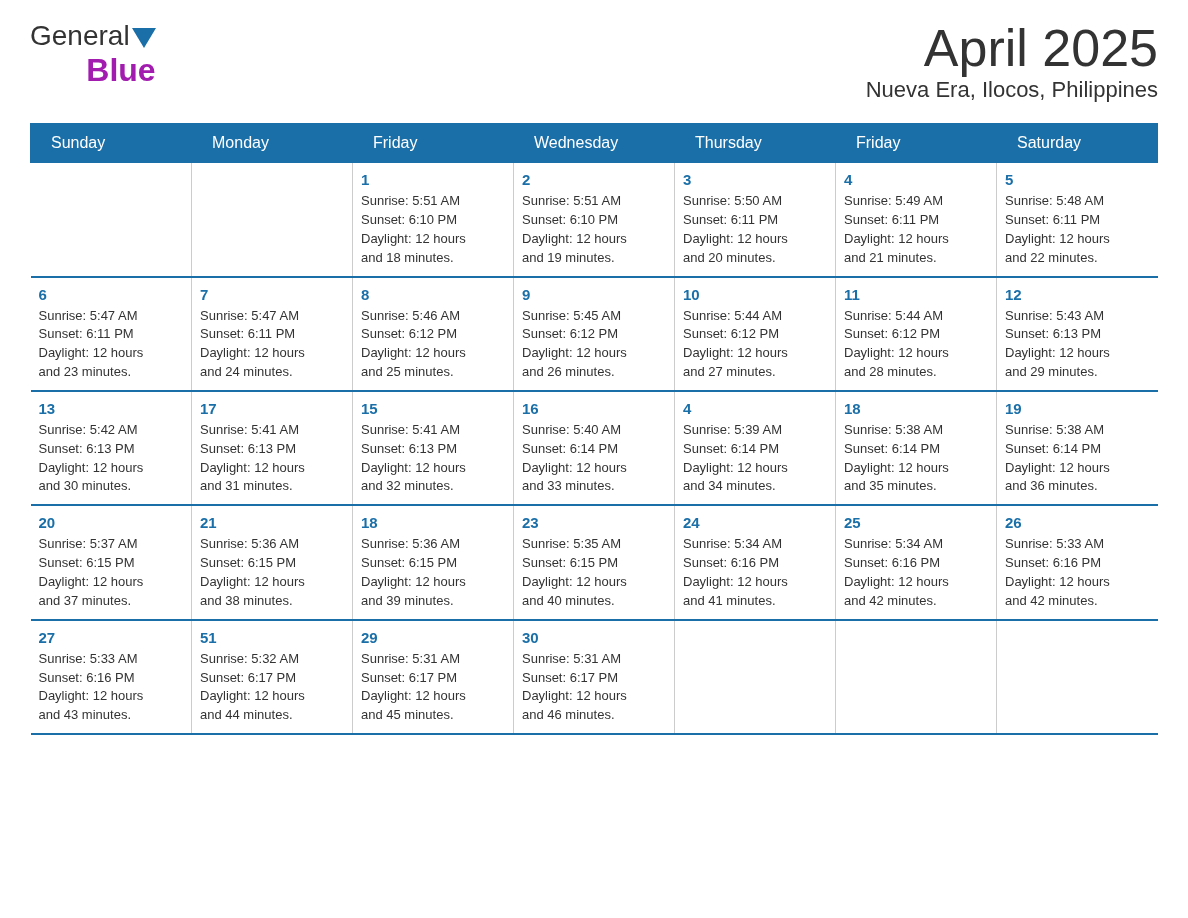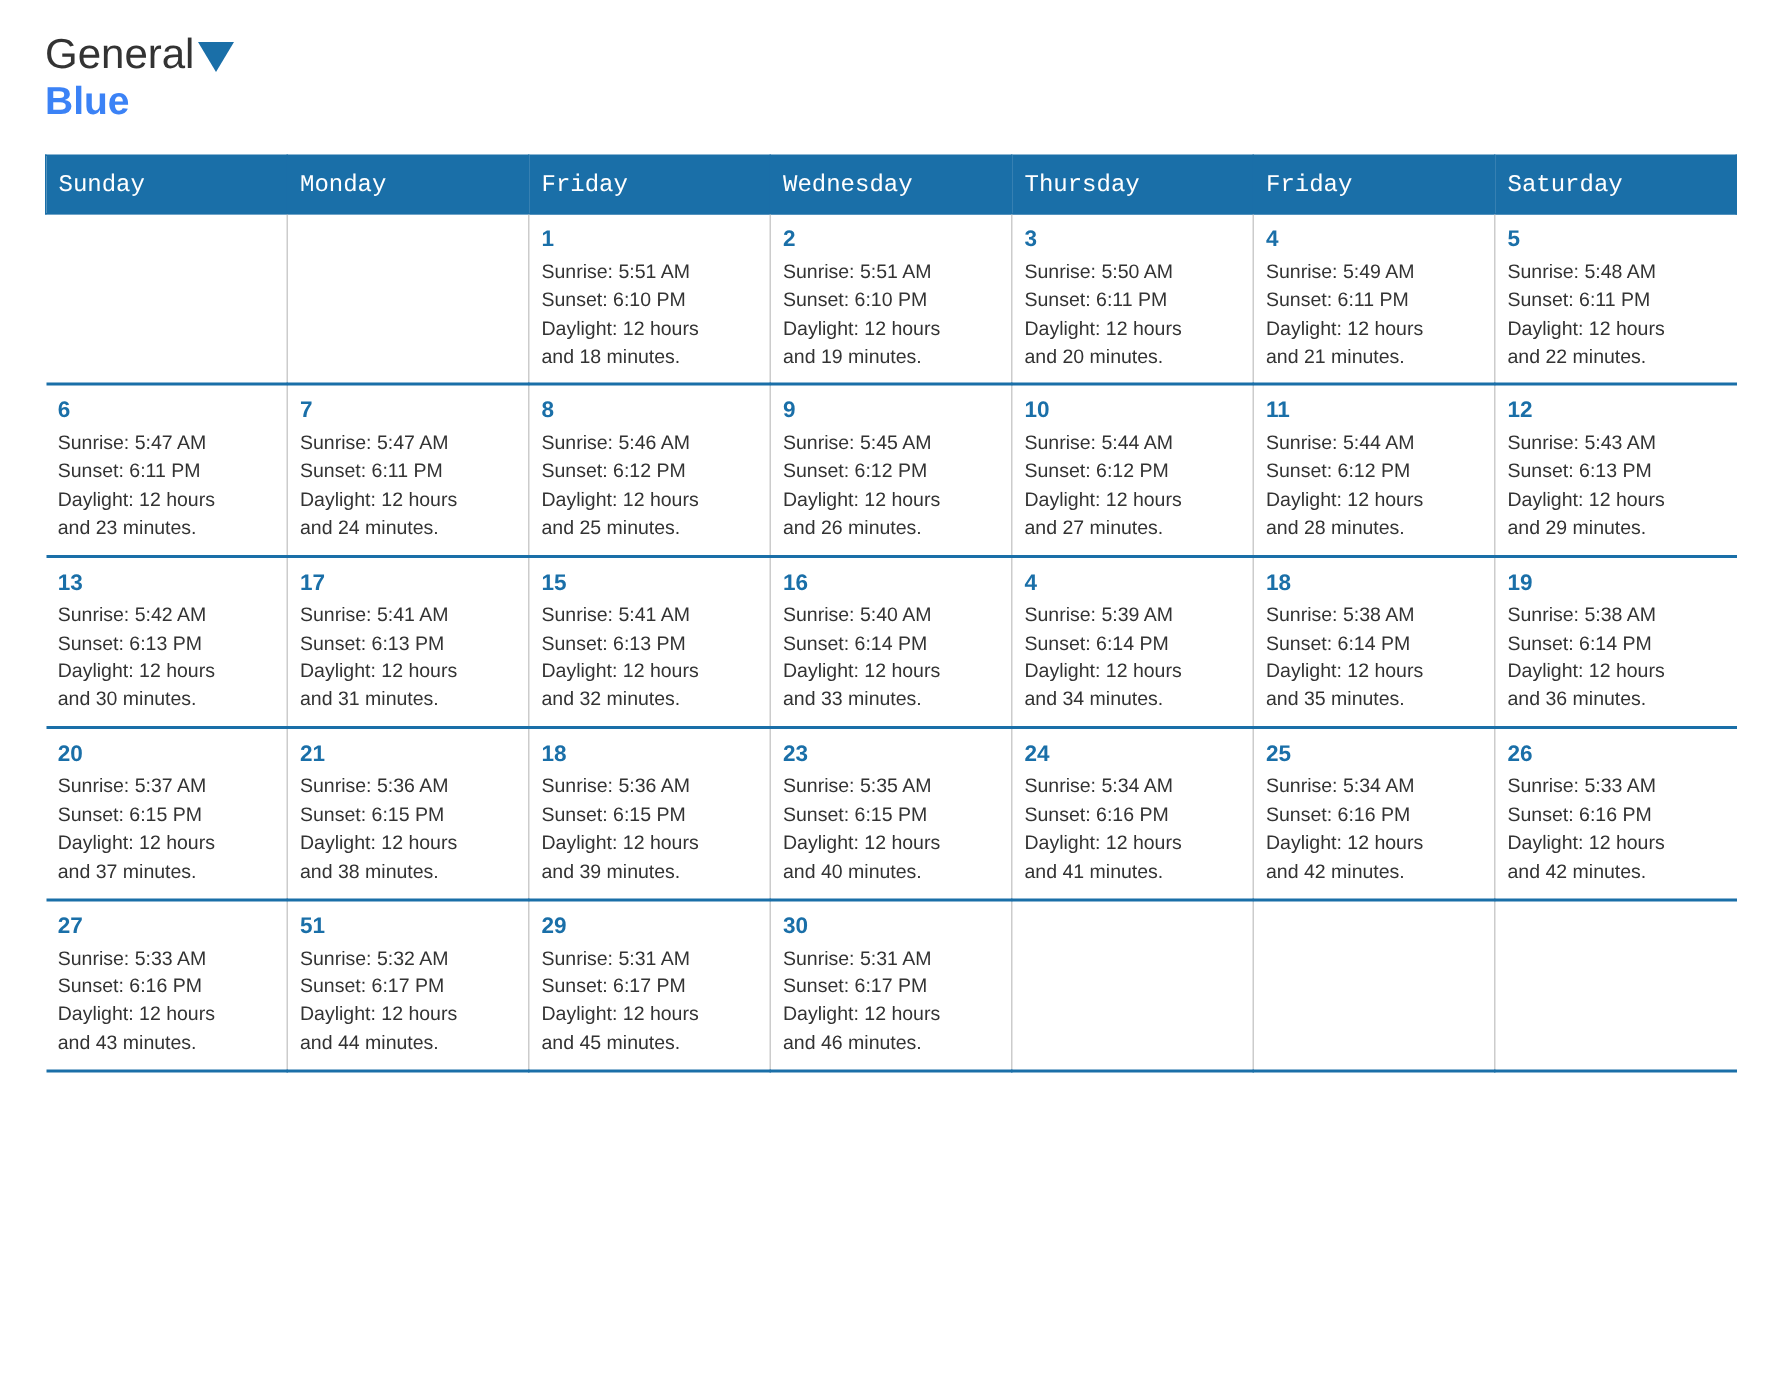--- a/index.html
+++ b/index.html
@@ -31,23 +31,24 @@
       width: 0;
       height: 0;
       border-left: 12px solid transparent;
       border-right: 12px solid transparent;
       border-top: 20px solid #1a6fa8;
       display: inline-block;
       margin-left: 2px;
       margin-top: 4px;
     }
     .logo-blue {
-      font-size: 26px;
+      font-size: 32px;
       font-weight: bold;
-      color: #3b82f6;
+      color: #a21caf;
+      text-align: right;
     }
     .logo-row {
       display: flex;
       flex-direction: column;
     }
     .logo-line1 {
       display: flex;
       align-items: center;
     }
     .title-block {
@@ -67,26 +68,25 @@
     table {
       width: 100%;
       border-collapse: collapse;
       table-layout: fixed;
     }
     thead tr {
       background-color: #1a6fa8;
       color: #fff;
     }
     thead th {
-      padding: 10px 8px;
+      padding: 10px 20px;
       font-size: 16px;
       font-weight: normal;
       text-align: left;
       border: 1px solid #1a6fa8;
-      font-family: Liberation Mono, monospace;
     }
     tbody tr {
       border-bottom: 2px solid #1a6fa8;
     }
     tbody td {
       padding: 8px 8px;
       font-size: 13px;
       color: #333;
       vertical-align: top;
       border-right: 1px solid #ccc;
@@ -116,20 +116,24 @@
 
 <div class="header">
   <div class="logo">
     <div class="logo-row">
       <div class="logo-line1">
         <span class="logo-text-general">General</span>
         <span class="logo-triangle"></span>
       </div>
       <span class="logo-blue">Blue</span>
     </div>
+  </div>
+  <div class="title-block">
+    <h1>April 2025</h1>
+    <h2>Nueva Era, Ilocos, Philippines</h2>
   </div>
 </div>
 
 <table>
   <thead>
     <tr>
       <th>Sunday</th>
       <th>Monday</th>
       <th>Friday</th>
       <th>Wednesday</th>

